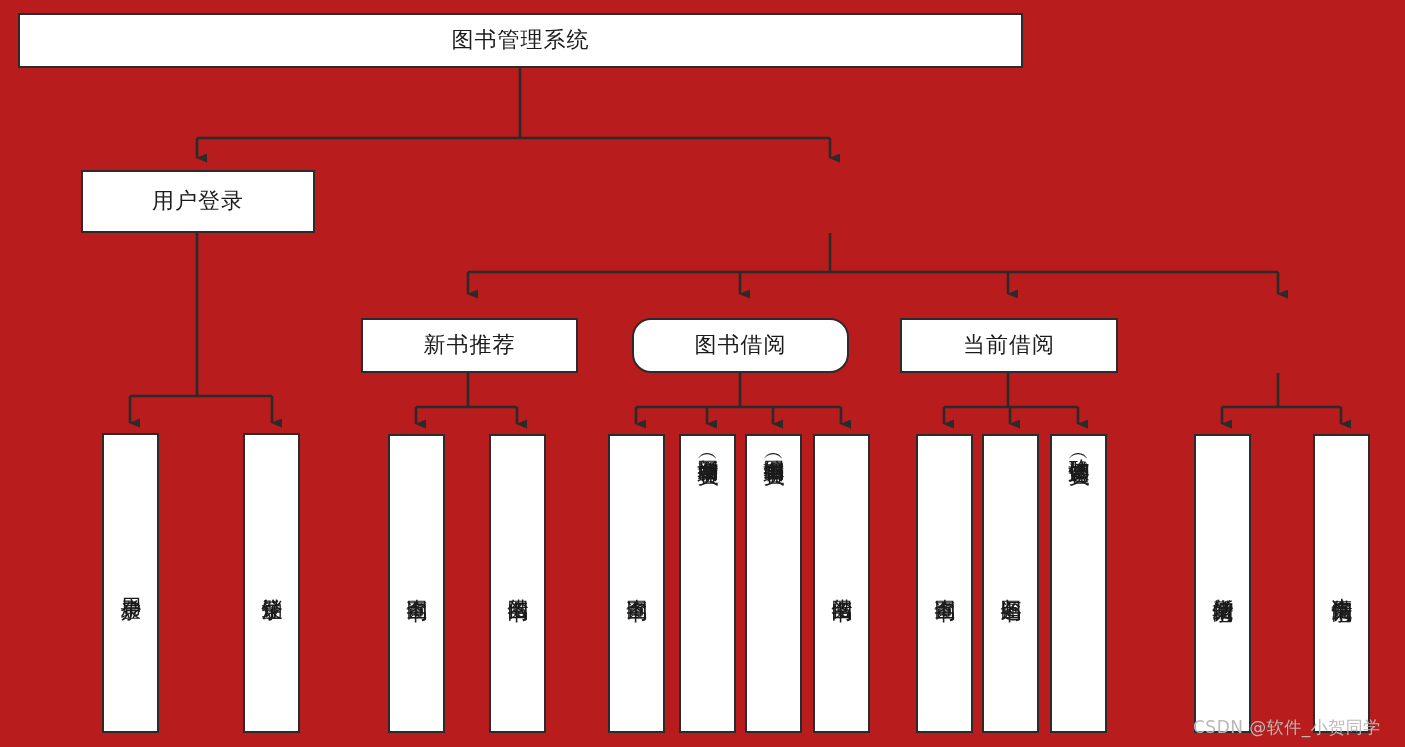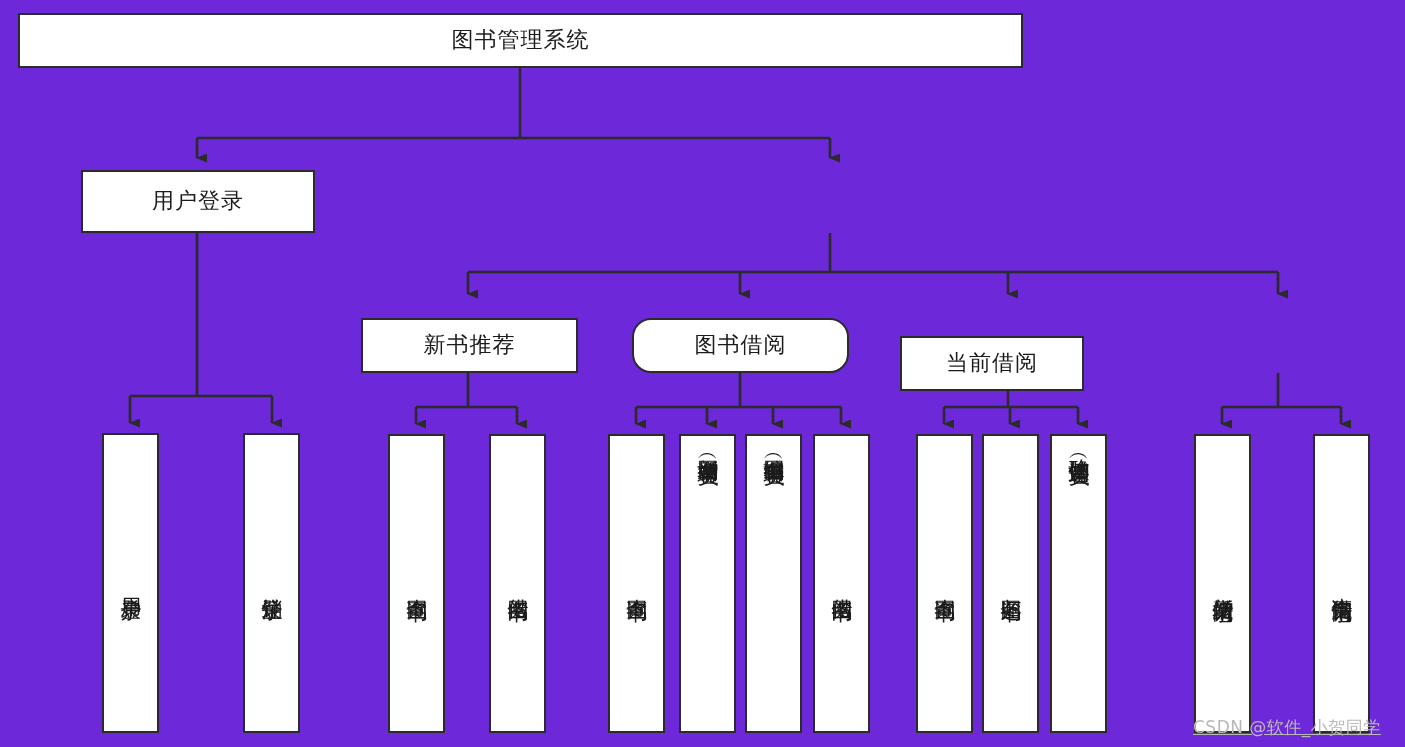--- a/index.html
+++ b/index.html
@@ -8,21 +8,21 @@
     padding: 0;
     background: #ffffff;
   }
   body {
     font-family: "DejaVu Sans", "Liberation Sans", sans-serif;
   }
   #canvas {
     position: relative;
     width: 1405px;
     height: 747px;
-    background: #6d28d9;
+    background: #b91c1c;
     overflow: hidden;
     text-align: center;
   }
   svg.wires {
     position: absolute;
     left: 0;
     top: 0;
     width: 1405px;
     height: 747px;
     pointer-events: none;
@@ -135,21 +135,21 @@
   <div class="node horiz" style="left:81px; top:170px; width:234px; height:63px;">
     <span>用户登录</span>
   </div>
 
   <div class="node horiz" style="left:361px; top:318px; width:217px; height:55px;">
     <span>新书推荐</span>
   </div>
   <div class="node horiz" style="left:632px; top:318px; width:217px; height:55px;border-radius:19px;">
     <span>图书借阅</span>
   </div>
-  <div class="node horiz" style="left:900px; top:336px; width:184px; height:55px;">
+  <div class="node horiz" style="left:900px; top:318px; width:218px; height:55px;">
     <span>当前借阅</span>
   </div>
 
   <div class="node vert center" style="left:102px; top:433px; width:57px; height:300px;">
     <span class="vtext">用户登录</span>
   </div>
   <div class="node vert center" style="left:243px; top:433px; width:57px; height:300px;">
     <span class="vtext">注销登录</span>
   </div>
 
@@ -183,15 +183,15 @@
     <span class="vtext">确认归还（管理员）</span>
   </div>
 
   <div class="node vert center" style="left:1194px; top:434px; width:57px; height:299px;">
     <span class="vtext">新增借阅记录</span>
   </div>
   <div class="node vert center" style="left:1313px; top:434px; width:57px; height:299px;">
     <span class="vtext">查询借阅记录</span>
   </div>
 
-  <div class="watermark" style="left:1193px; top:716px;text-decoration:underline;">CSDN @软件_小贺同学</div>
+  <div class="watermark" style="left:1193px; top:716px;">CSDN @软件_小贺同学</div>
 
 </div>
 
 </body></html>

